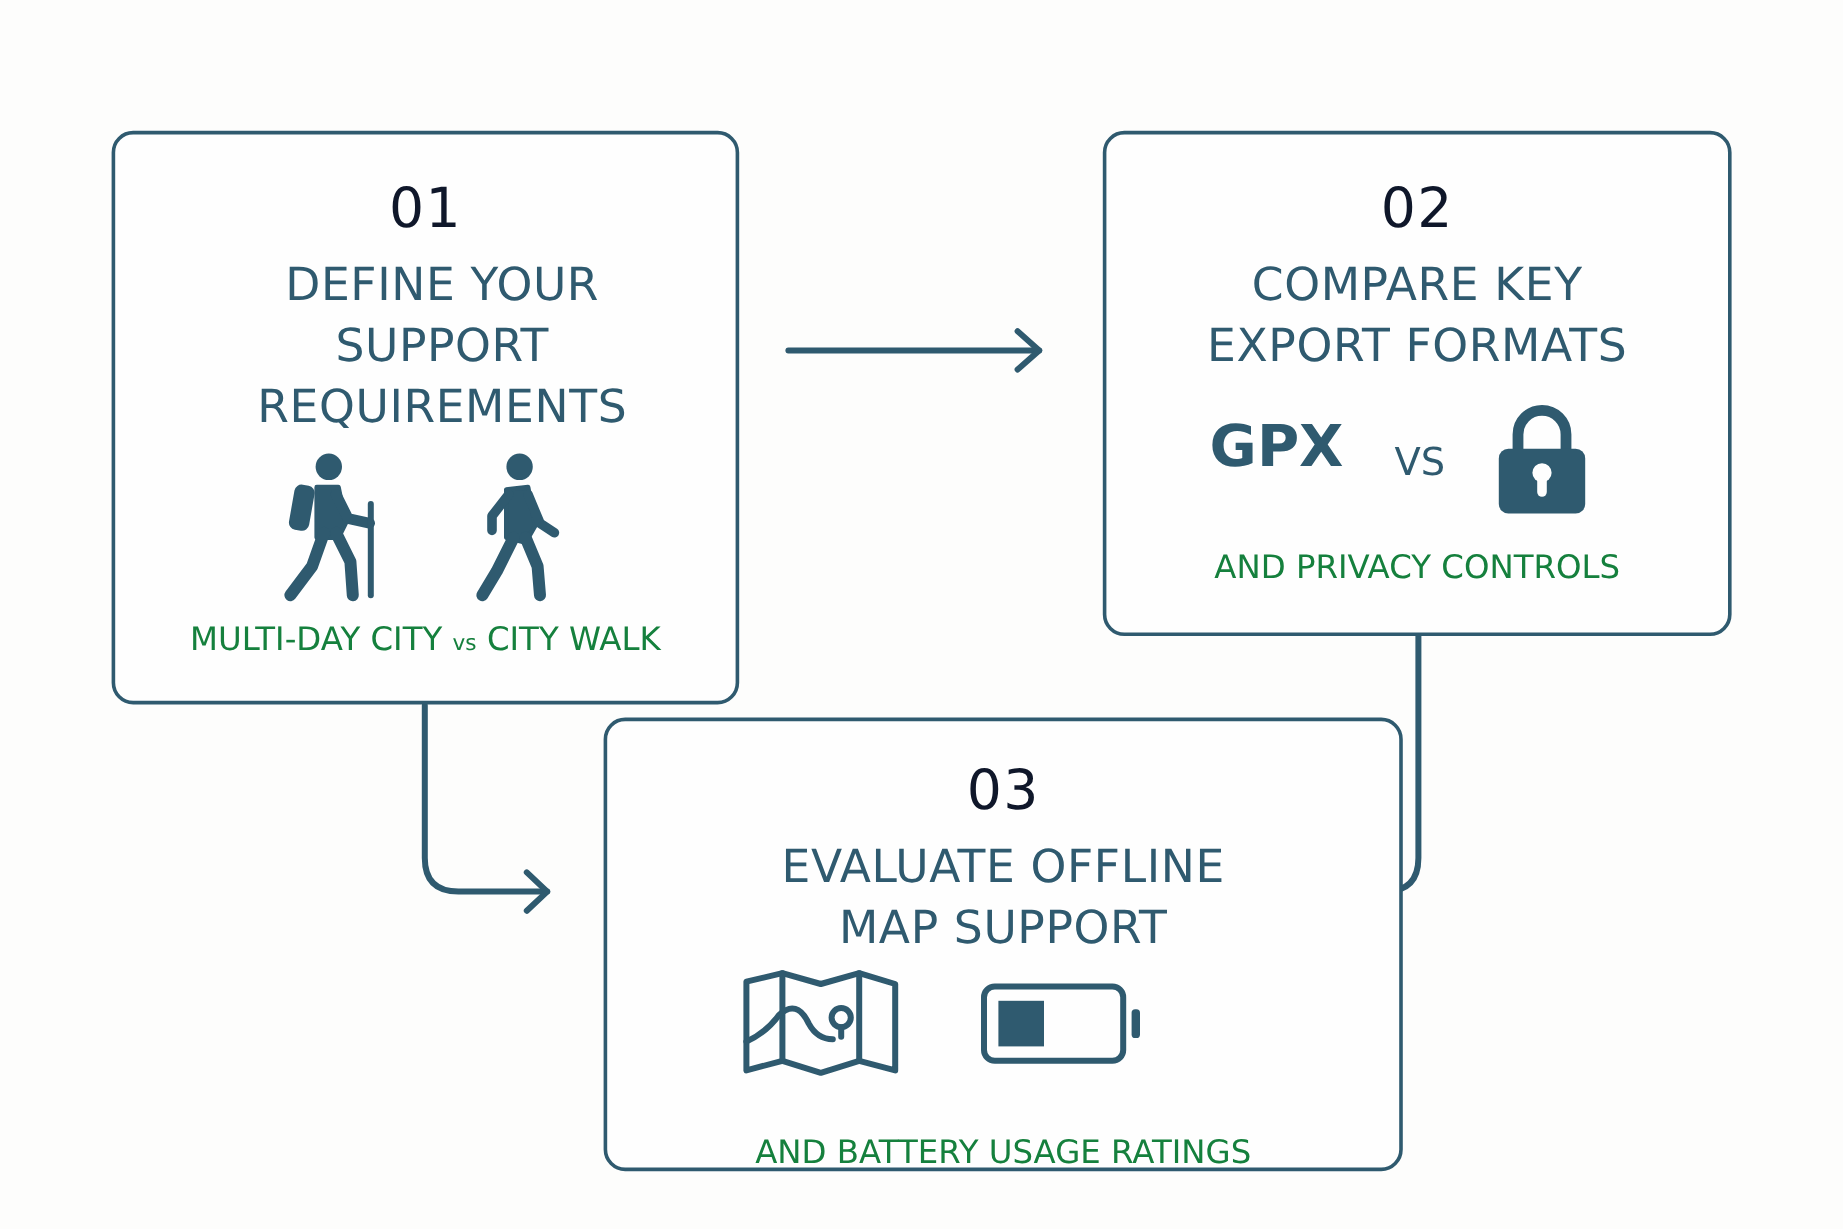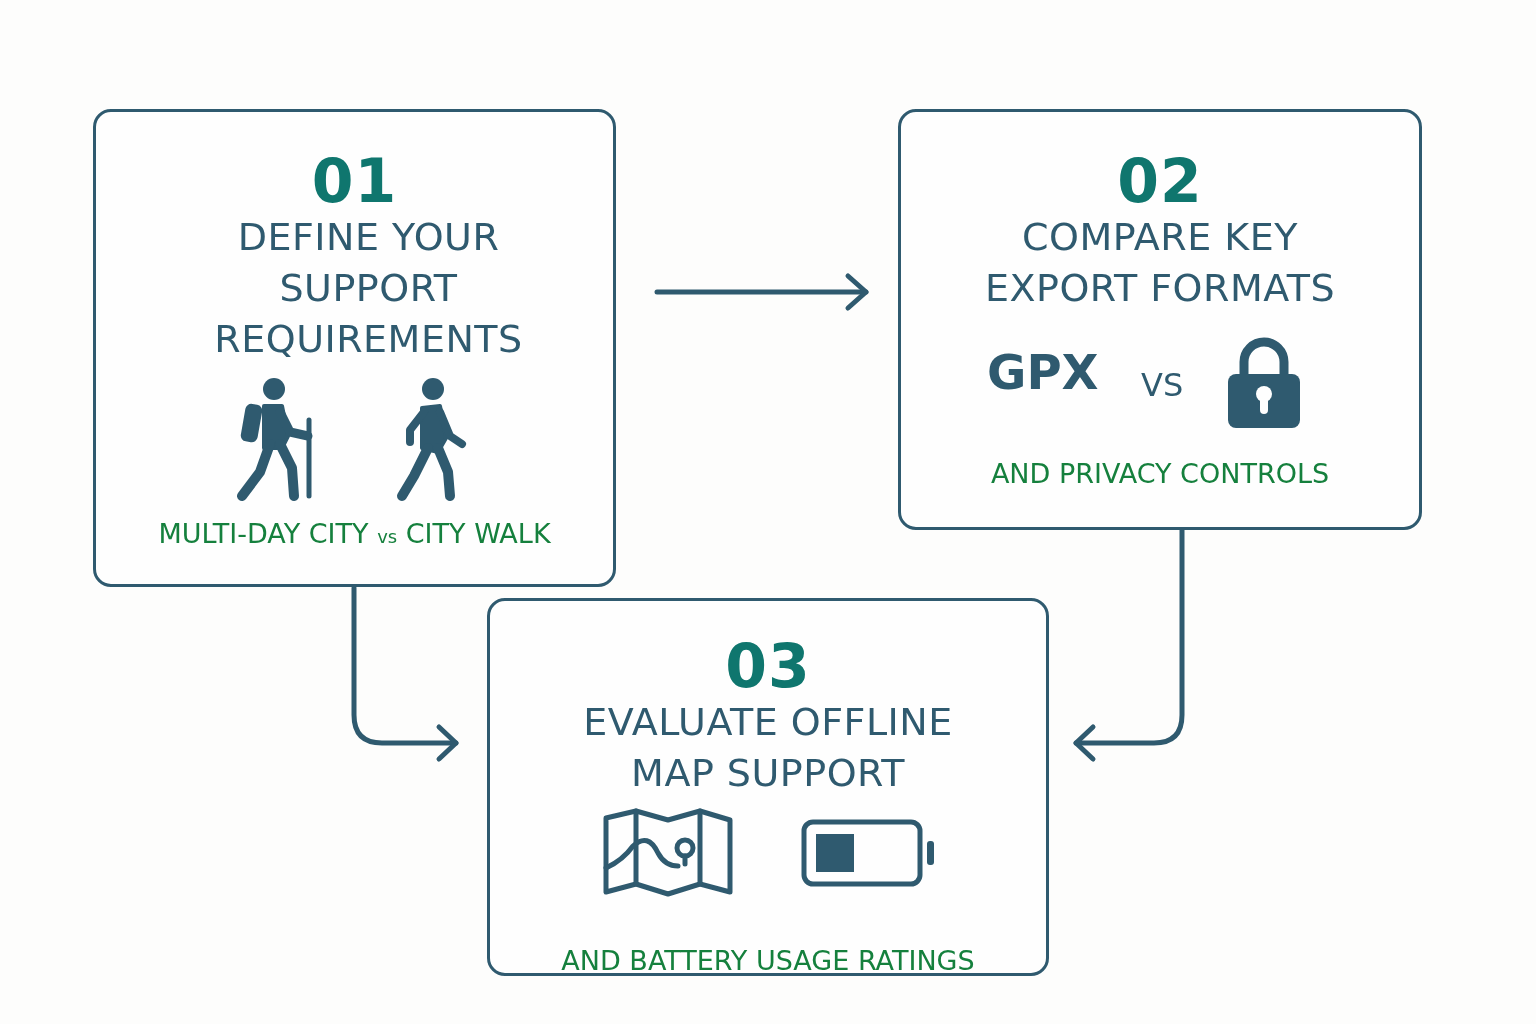--- a/index.html
+++ b/index.html
@@ -1,19 +1,19 @@
 <!DOCTYPE html>
 <html><head>
 <meta charset="utf-8">
 <style>
   html, body { margin:0; padding:0; }
   body { width:1536px; height:1024px; background:#fdfdfc; position:relative; overflow:hidden;
          font-family:"DejaVu Sans", "Liberation Sans", sans-serif; color:#2f5a6f; }
   .card { position:absolute; border:3px solid #2f5a6f; border-radius:18px; background:#fefefe; box-sizing:border-box; }
-  .num { position:absolute; left:0; right:0; text-align:center; font-weight:bold; font-size:60px; letter-spacing:1px; color:#0f766e; }
+  .num { position:absolute; left:0; right:0; text-align:center; font-weight:normal; font-size:46px; letter-spacing:1px; color:#0f172a; }
   .title { position:absolute; left:0; right:0; text-align:center; font-size:38px; line-height:51px; letter-spacing:0.5px; color:#2f5a6f; }
   .foot { position:absolute; left:0; right:0; text-align:center; font-size:27px; color:#15803d; white-space:nowrap; }
   .vs-small { font-size:18px; }
   svg.abs { position:absolute; overflow:visible; }
   .gpx { position:absolute; font-weight:bold; font-size:48px; color:#2f5a6f; }
   .vs { position:absolute; font-size:32px; color:#2f5a6f; }
 </style>
 </head>
 <body>
 
@@ -64,38 +64,38 @@
       <path d="M46 72 L56 96 L58 120" fill="none" stroke-width="10"></path>
     </g>
   </svg>
   <div class="foot" style="top:406px;">
     <span>MULTI-DAY CITY</span>
     <span class="vs-small">vs</span>
     <span>CITY WALK</span>
   </div>
 </div>
 
-<div class="card" style="left:898px;top:109px;width:524px;height:421px;">
+<div class="card" style="left:919px;top:109px;width:524px;height:421px;">
   <div class="num" style="top:34px;">02</div>
   <div class="title" style="top:100px;">
     <div>COMPARE KEY</div>
     <div>EXPORT FORMATS</div>
   </div>
   <div class="gpx" style="left:86px;top:232px;">GPX</div>
   <div class="vs" style="left:240px;top:254px;">VS</div>
   <svg class="abs" style="left:323px;top:224px;" width="80" height="95" viewBox="0 0 80 95">
     <path d="M20 40 L20 26 A20 20 0 0 1 60 26 L60 40" fill="none" stroke="#2f5a6f" stroke-width="9"></path>
     <rect x="4" y="38" width="72" height="54" rx="8" fill="#2f5a6f"></rect>
     <circle cx="40" cy="58" r="8" fill="#fefefe"></circle>
     <rect x="36" y="60" width="8" height="18" rx="4" fill="#fefefe"></rect>
   </svg>
   <div class="foot" style="top:346px;">AND PRIVACY CONTROLS</div>
 </div>
 
-<div class="card" style="left:487px;top:598px;width:562px;height:378px;">
+<div class="card" style="left:503px;top:598px;width:666px;height:378px;">
   <div class="num" style="top:30px;">03</div>
   <div class="title" style="top:96px;">
     <div>EVALUATE OFFLINE</div>
     <div>MAP SUPPORT</div>
   </div>
   <svg class="abs" style="left:113px;top:207px;" width="130" height="90" viewBox="0 0 130 90">
     <g fill="none" stroke="#2f5a6f" stroke-width="5" stroke-linejoin="round" stroke-linecap="round">
       <path d="M3 10 L33 3 L65 12 L97 3 L127 12 L127 84 L97 76 L65 86 L33 76 L3 84 Z"></path>
       <line x1="33" y1="3" x2="33" y2="76"></line>
       <line x1="97" y1="3" x2="97" y2="76"></line>

